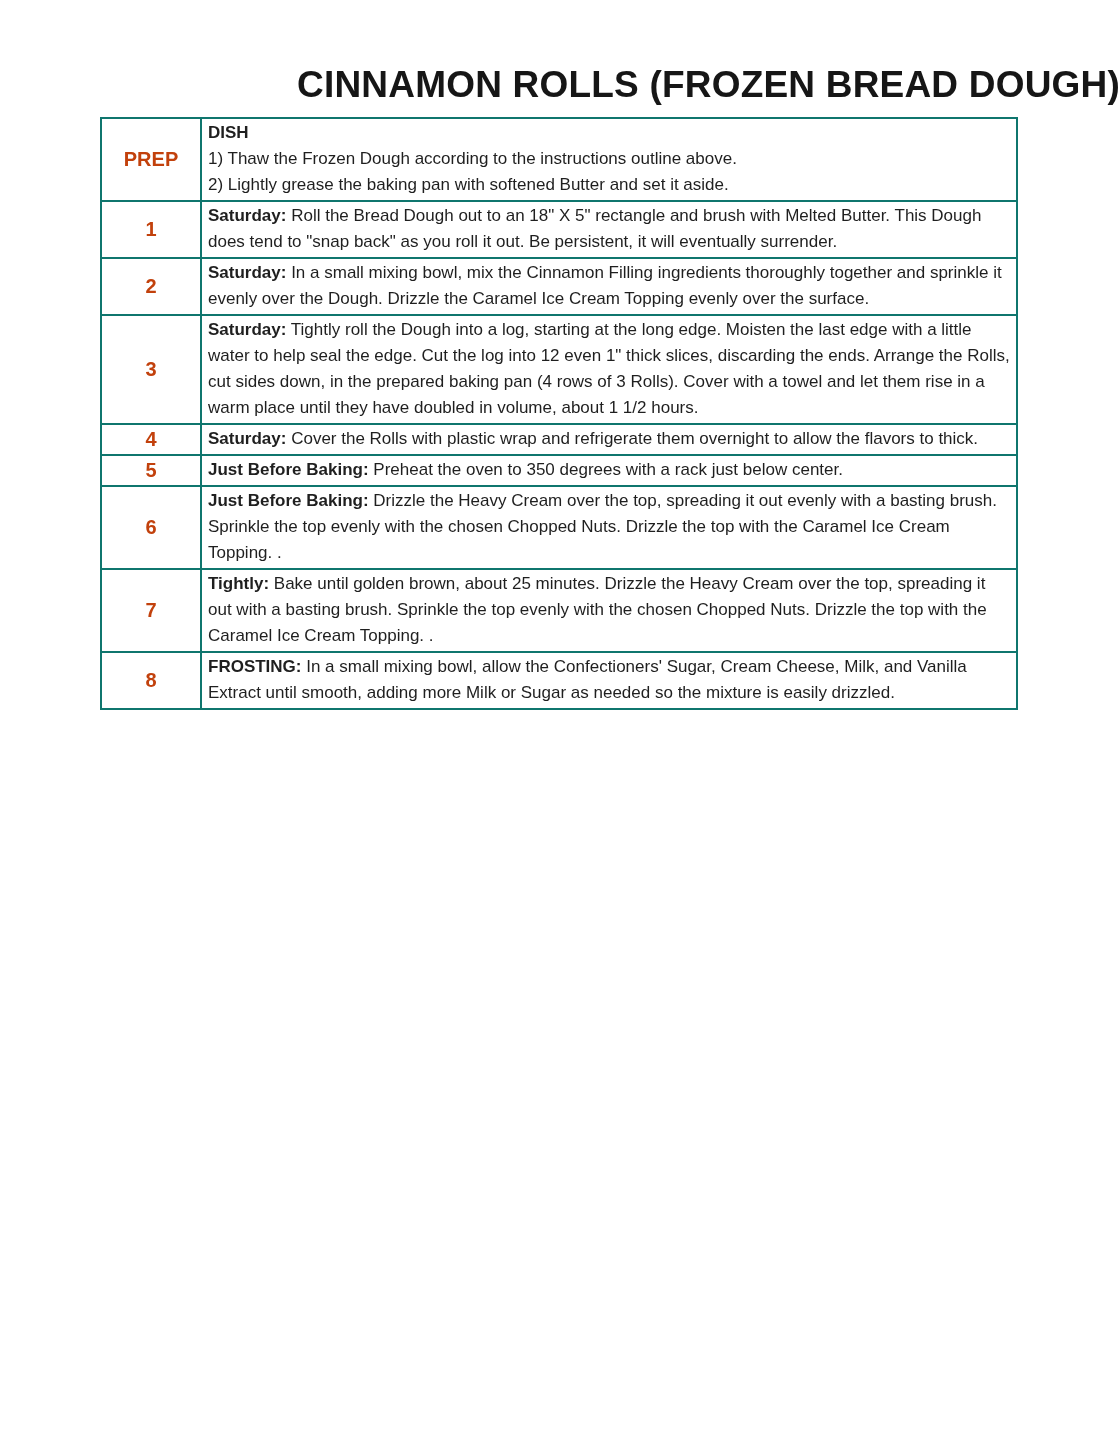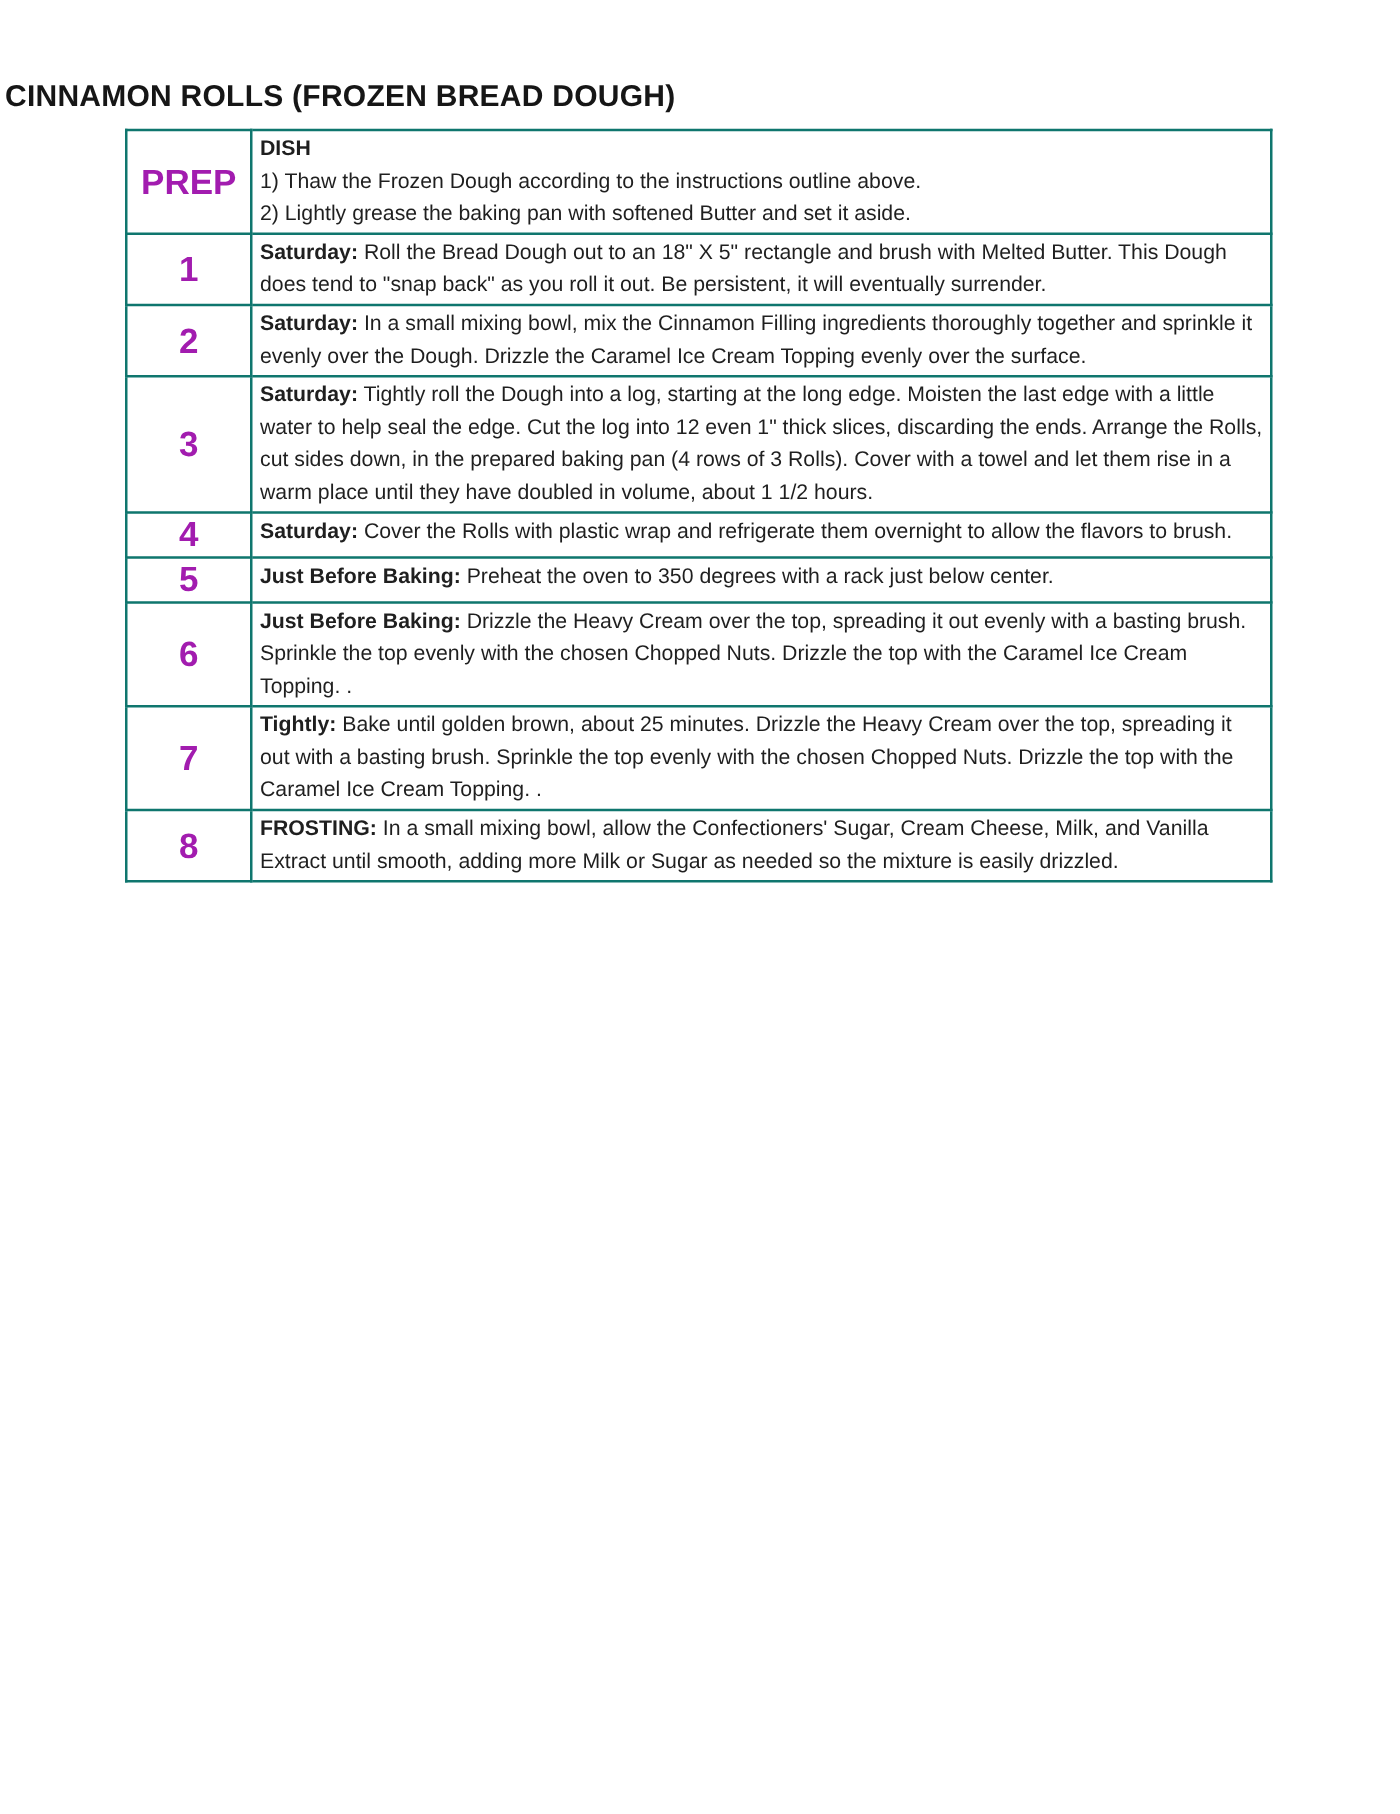--- a/index.html
+++ b/index.html
@@ -8,43 +8,43 @@
     background: #ffffff;
   }
   body {
     width: 1120px;
     height: 1451px;
     font-family: "Liberation Sans", sans-serif;
     color: #1d1d1d;
     position: relative;
   }
   .title {
-    font-size: 24px;
+    font-size: 37px;
     font-weight: bold;
-    text-align: left;
-    margin: 64px 0 11px 4px;
+    text-align: right;
+    margin: 64px 0 11px 16px;
     letter-spacing: 0.2px;
     color: #161616;
   }
   .recipe-table {
     border-collapse: collapse;
     margin-left: 100px;
     width: 918px;
     table-layout: fixed;
   }
   .recipe-table td {
     border: 2px solid #0f766e;
   }
   .label-cell {
     width: 96px;
     text-align: center;
     vertical-align: middle;
     font-weight: bold;
-    font-size: 28px;
-    color: #a21caf;
+    font-size: 20px;
+    color: #c2410c;
   }
   .content-cell {
     vertical-align: top;
     font-size: 17px;
     line-height: 26px;
     padding: 1px 6px 2px 6px;
     color: #1f1f1f;
   }
   .b {
     font-weight: bold;
@@ -79,21 +79,21 @@
         </tr>
         <tr>
           <td class="label-cell">3</td>
           <td class="content-cell">
             <div class="para"><span class="b">Saturday:</span><span> Tightly roll the Dough into a log, starting at the long edge. Moisten the last edge with a little water to help seal the edge. Cut the log into 12 even 1" thick slices, discarding the ends. Arrange the Rolls, cut sides down, in the prepared baking pan (4 rows of 3 Rolls). Cover with a towel and let them rise in a warm place until they have doubled in volume, about 1 1/2 hours.</span></div>
           </td>
         </tr>
         <tr>
           <td class="label-cell">4</td>
           <td class="content-cell">
-            <div class="para"><span class="b">Saturday:</span><span> Cover the Rolls with plastic wrap and refrigerate them overnight to allow the flavors to brush.</span></div>
+            <div class="para"><span class="b">Saturday:</span><span> Cover the Rolls with plastic wrap and refrigerate them overnight to allow the flavors to thick.</span></div>
           </td>
         </tr>
         <tr>
           <td class="label-cell">5</td>
           <td class="content-cell">
             <div class="para"><span class="b">Just Before Baking:</span><span> Preheat the oven to 350 degrees with a rack just below center.</span></div>
           </td>
         </tr>
         <tr>
           <td class="label-cell">6</td>

